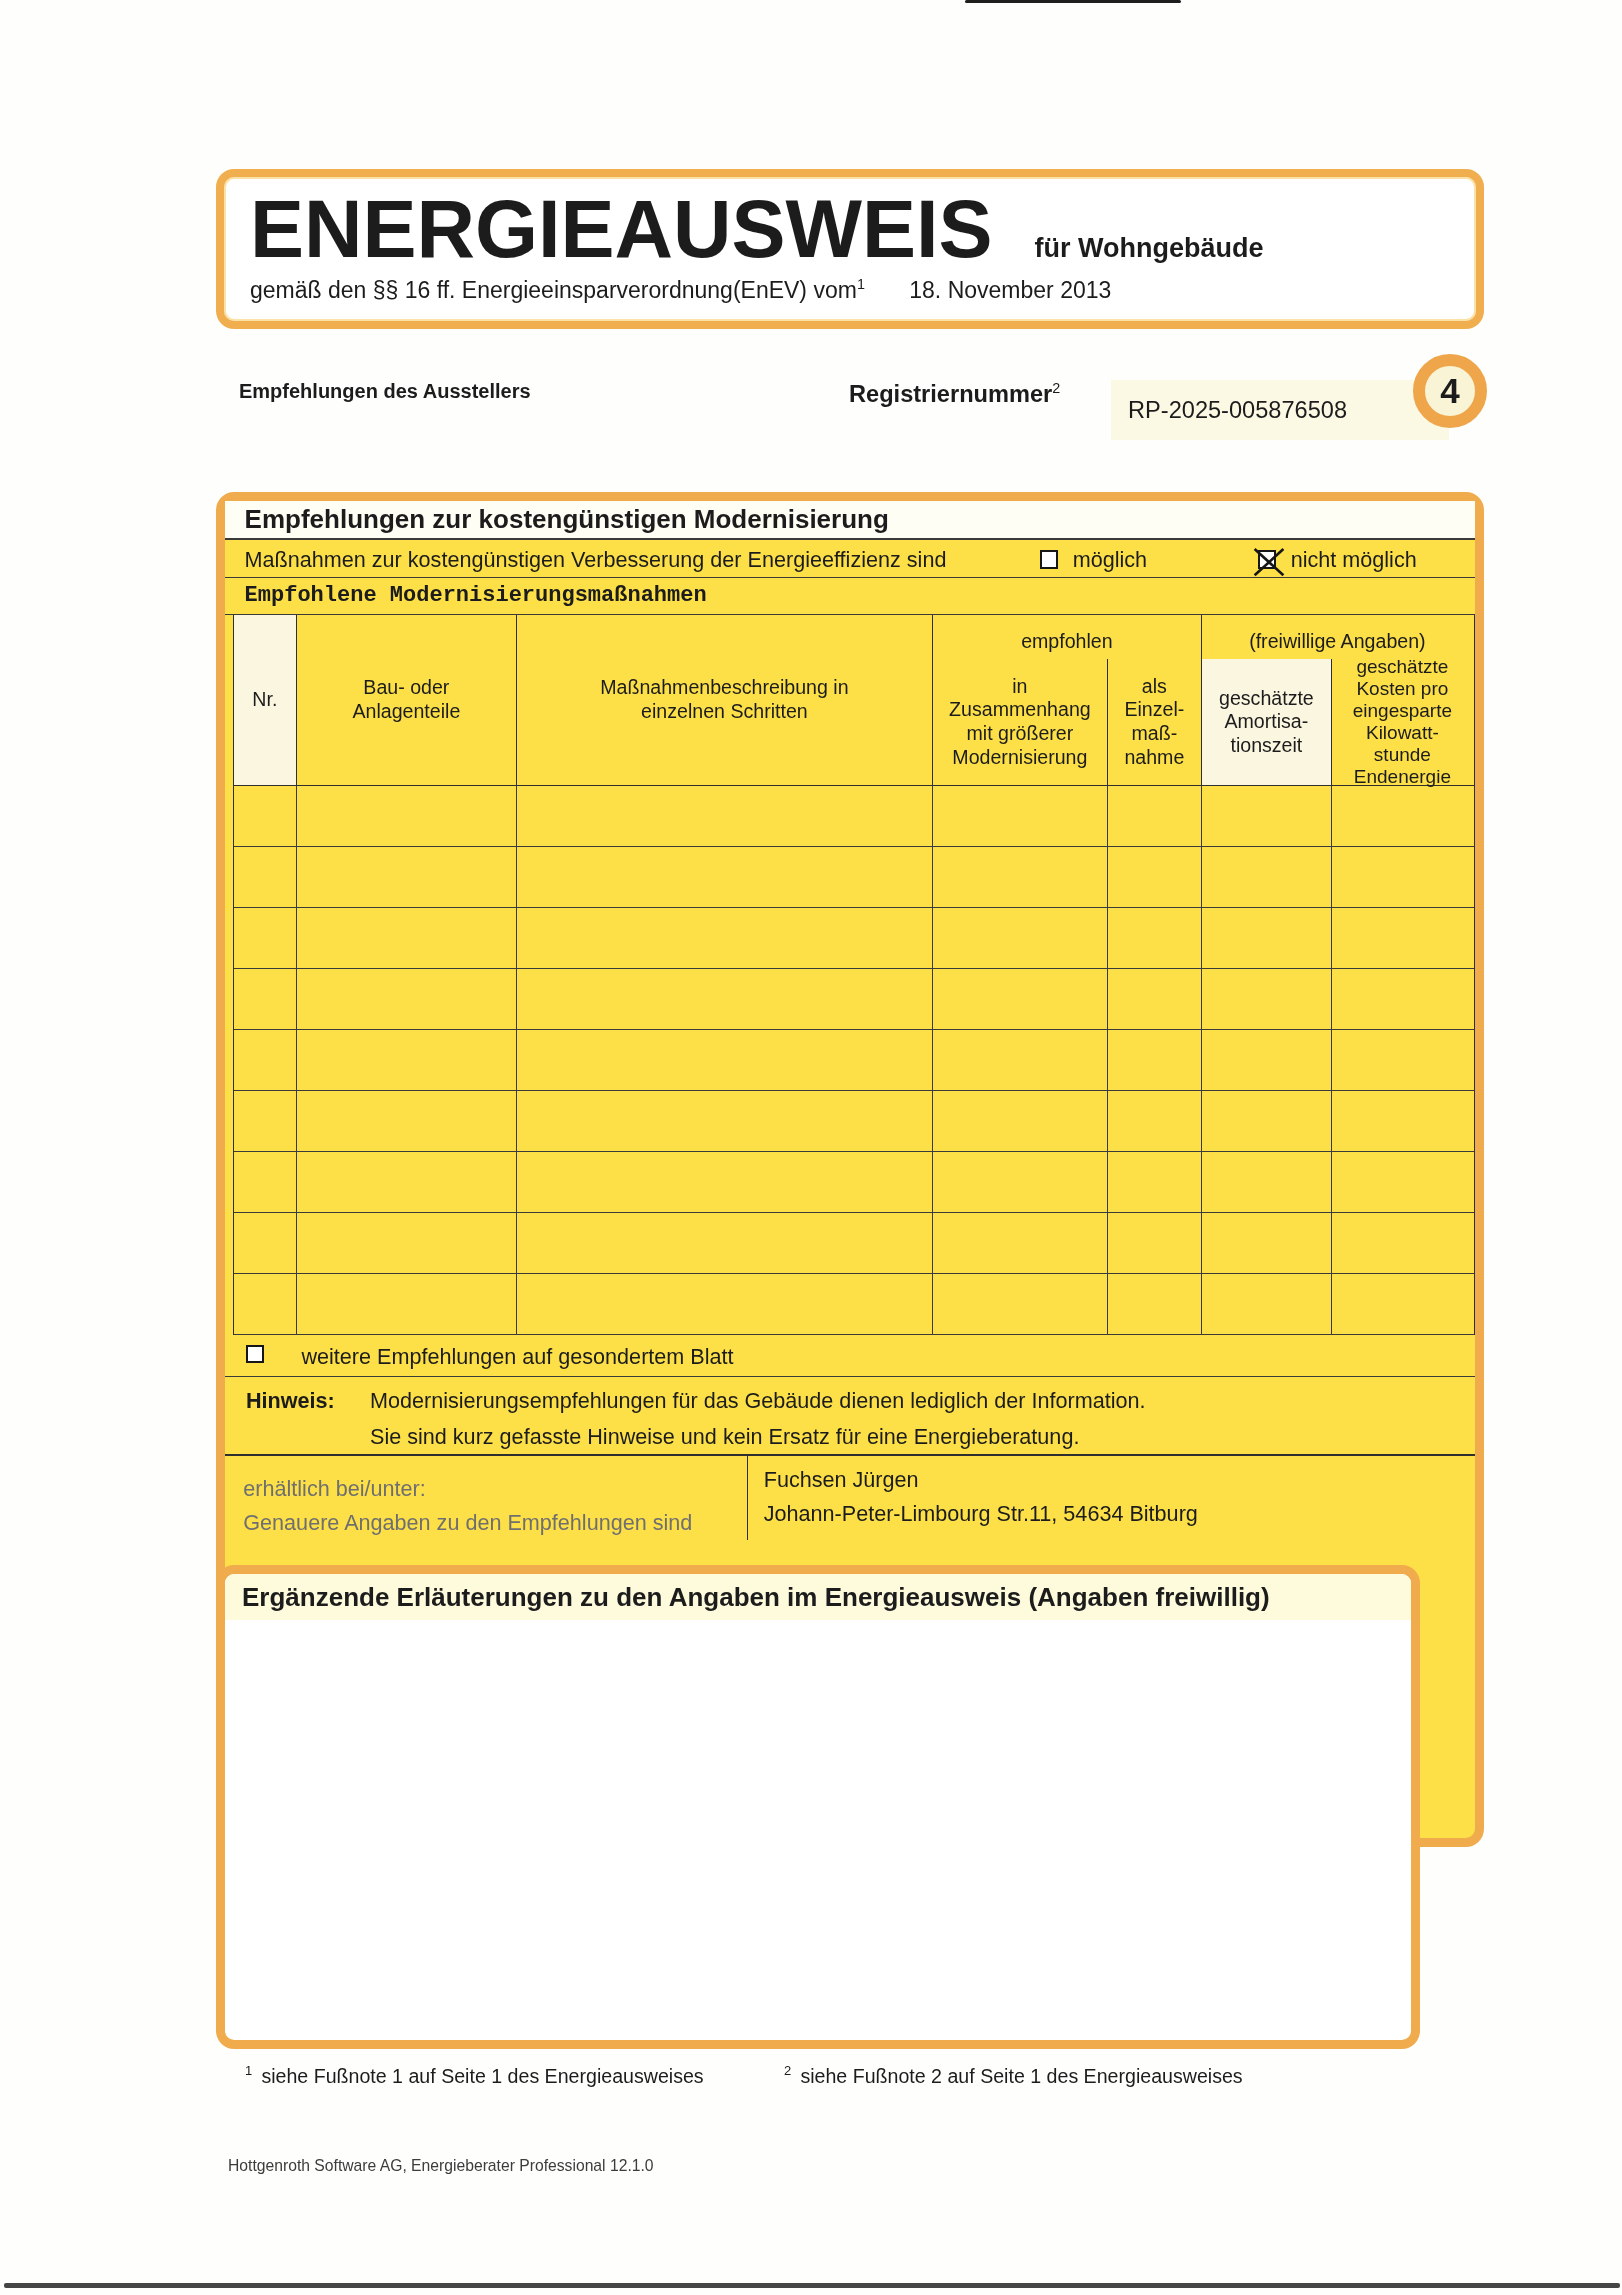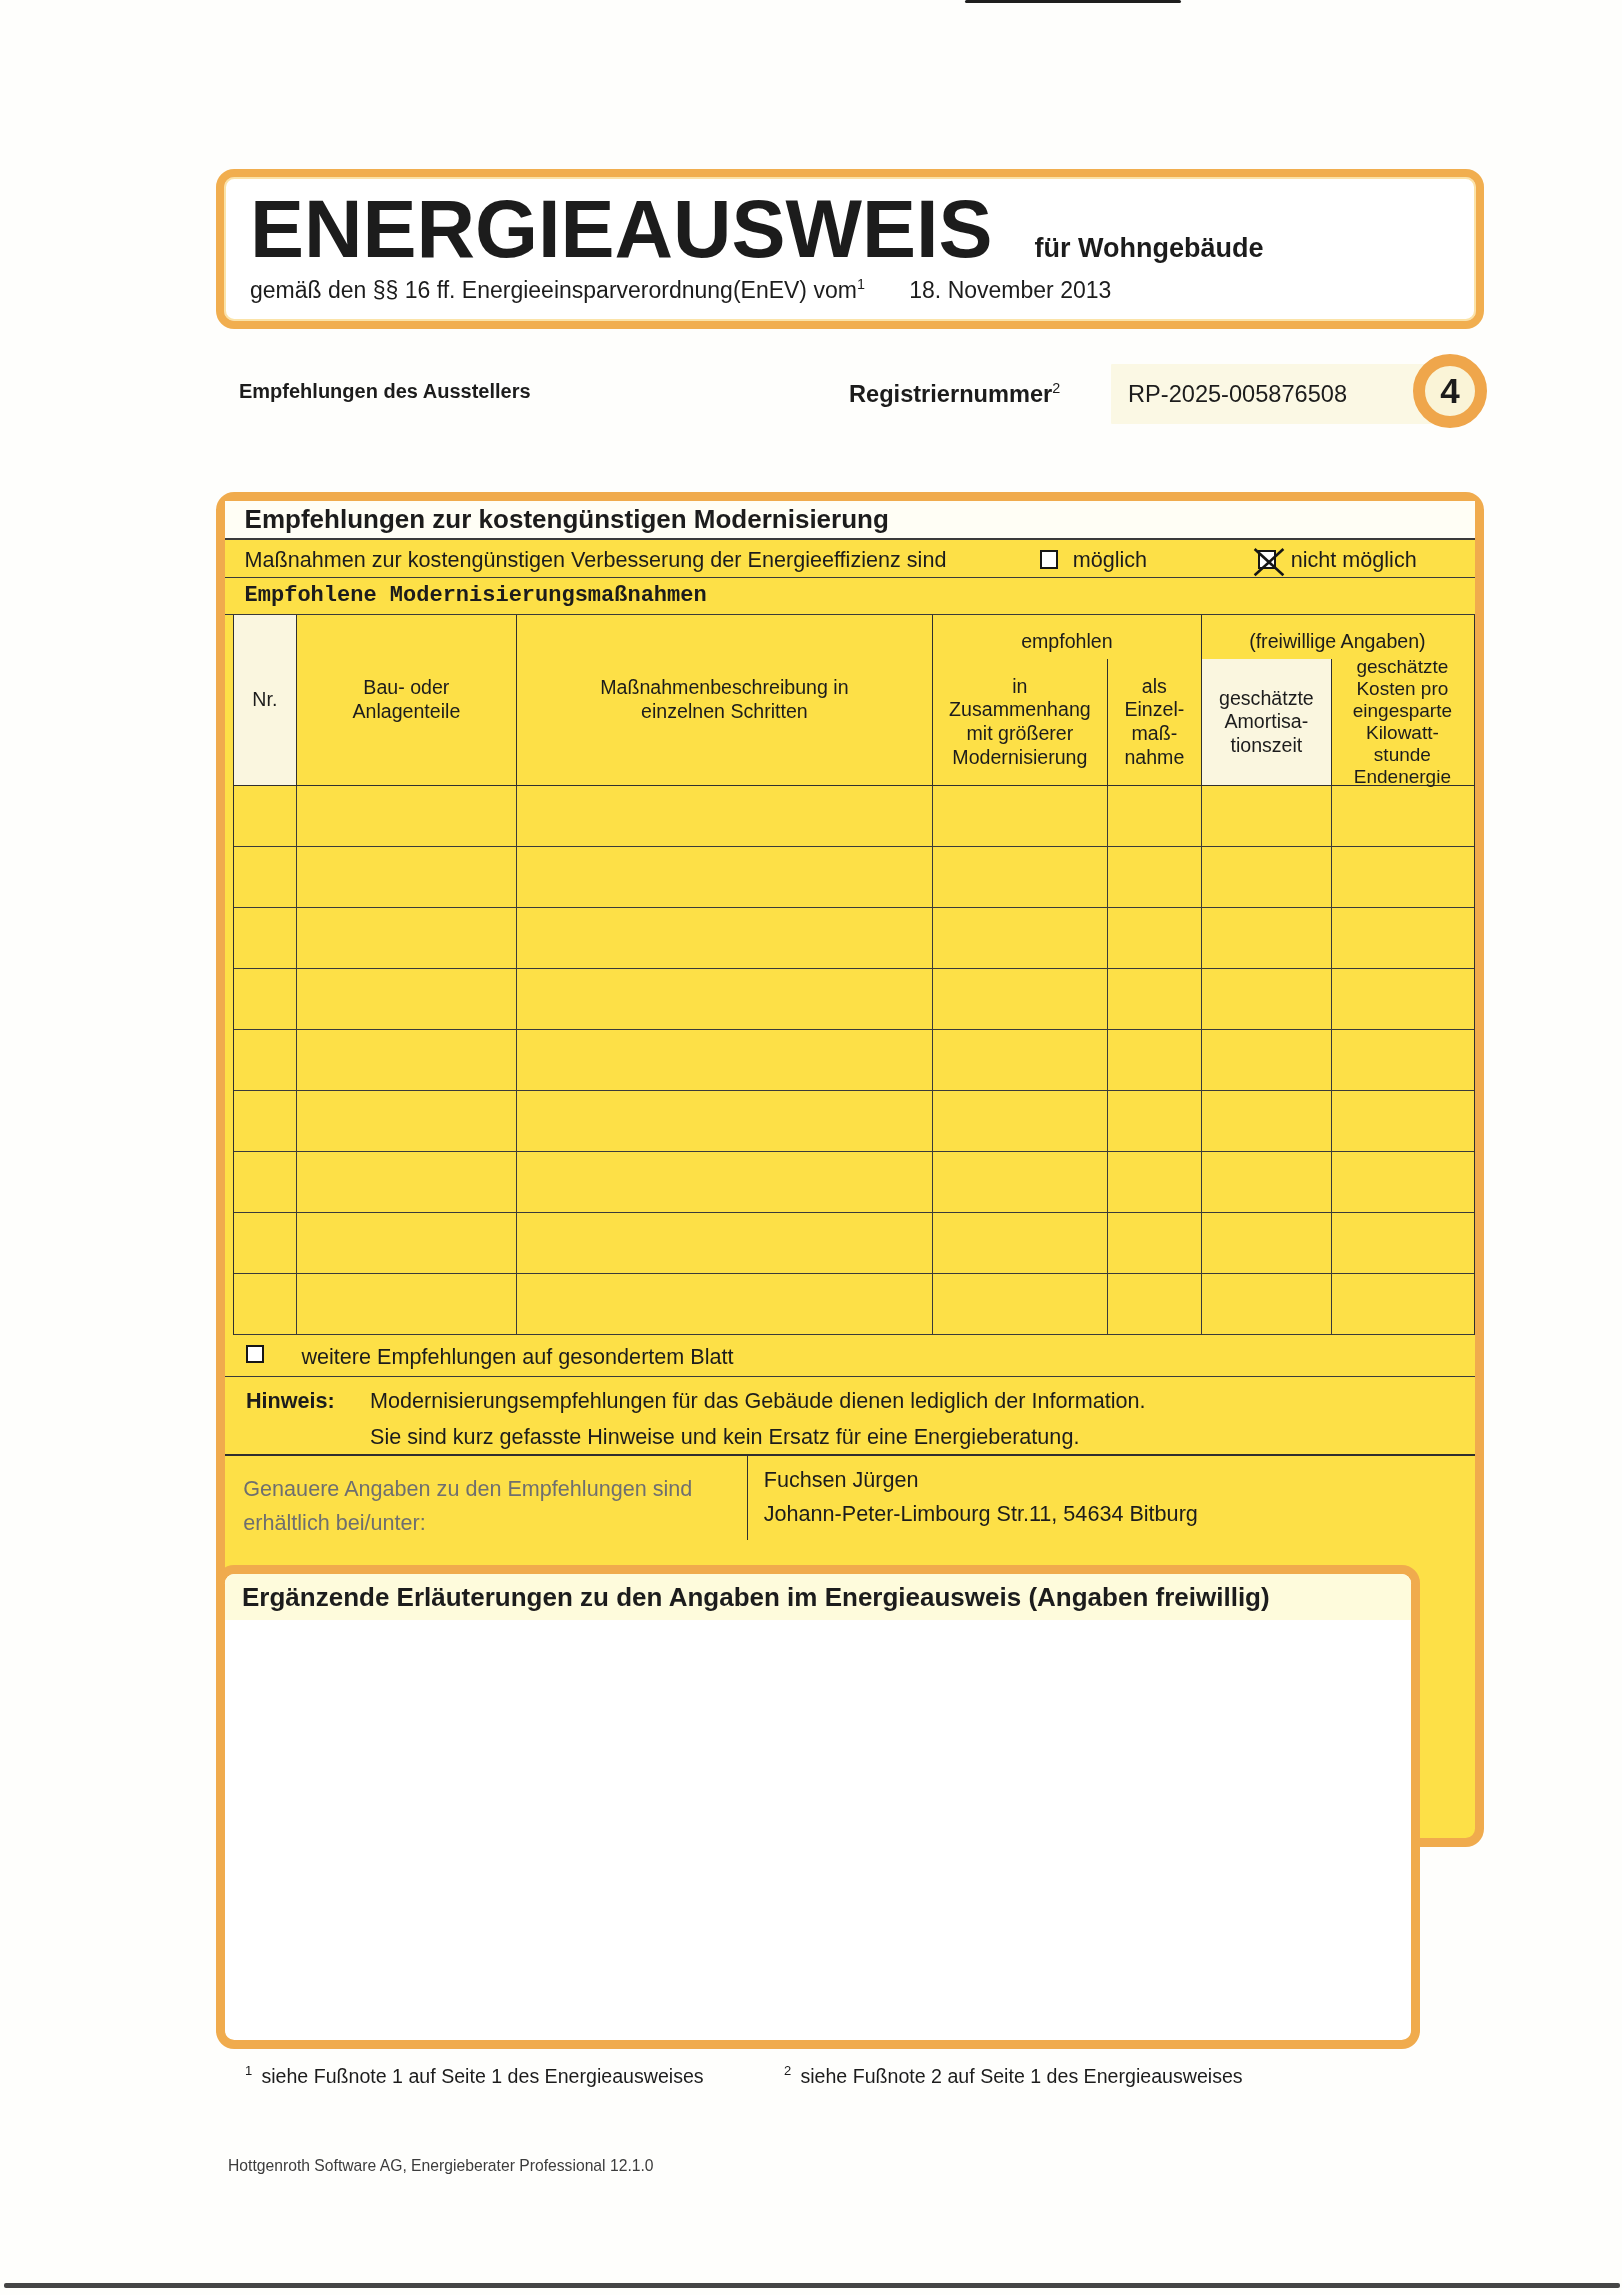--- a/index.html
+++ b/index.html
@@ -17,21 +17,21 @@
   .big-title{font-size:81px;font-weight:bold;letter-spacing:0px;line-height:1;}
   .sub-title{font-size:27px;font-weight:bold;margin-left:31px;}
   .law-row{font-size:23px;margin-top:6.5px;}
   .law-row sup{font-size:14.4px;}
   .law-date{margin-left:38px;}
 
   
   .meta-label{position:absolute;left:239px;top:380px;font-size:20px;font-weight:bold;text-align:center;}
   .reg-label{position:absolute;left:849px;top:380px;font-size:23.6px;font-weight:bold;}
   .reg-label sup{font-size:14.4px;font-weight:normal;}
-  .reg-box{position:absolute;left:1111px;top:364px;width:338px;height:60px;background:#fbf8e4;
+  .reg-box{position:absolute;left:1111px;top:380px;width:338px;height:60px;background:#fbf8e4;
            border-radius:1px;display:flex;align-items:center;padding-left:17px;box-sizing:border-box;
            font-size:23.6px;}
   .page-badge{position:absolute;left:1413px;top:354px;width:74px;height:74px;border-radius:50%;
               border:12.4px solid #efa64b;background:#faf4d7;box-sizing:border-box;
               display:flex;align-items:center;justify-content:center;font-size:35px;font-weight:bold;}
 
   
   .mpanel{position:absolute;left:216px;top:492px;width:1268px;height:1355px;
           border:9.2px solid #f0ab4d;border-radius:18.3px;background:#fde047;box-sizing:border-box;}
   .ptitle{height:37px;line-height:37px;border-bottom:2px solid #3a3a3a;
@@ -257,22 +257,22 @@
     </div>
 
     <div class="note-block">
       <span class="note-label">Hinweis:</span>
       <span class="note-l1">Modernisierungsempfehlungen für das Gebäude dienen lediglich der Information.</span>
       <span class="note-l2">Sie sind kurz gefasste Hinweise und kein Ersatz für eine Energieberatung.</span>
     </div>
 
     <div class="contact">
       <div class="contact-left">
+        <div>erhältlich bei/unter:</div>
         <div>Genauere Angaben zu den Empfehlungen sind</div>
-        <div>erhältlich bei/unter:</div>
       </div>
       <div class="contact-right">
         <div>Fuchsen Jürgen</div>
         <div>Johann-Peter-Limbourg Str.11, 54634 Bitburg</div>
       </div>
     </div>
   </div>
 
   <div class="npanel">
     <div class="ntitle">Ergänzende Erläuterungen zu den Angaben im Energieausweis (Angaben freiwillig)</div>

